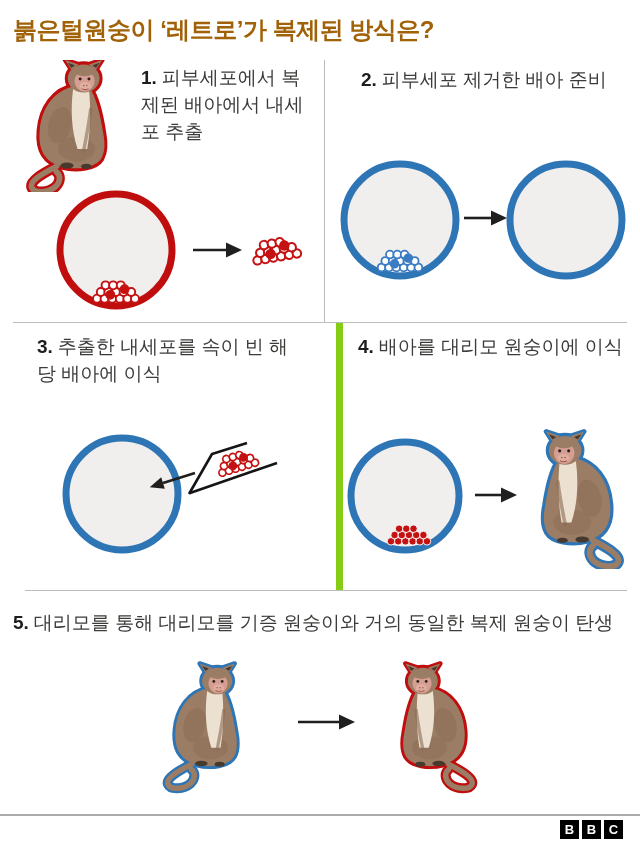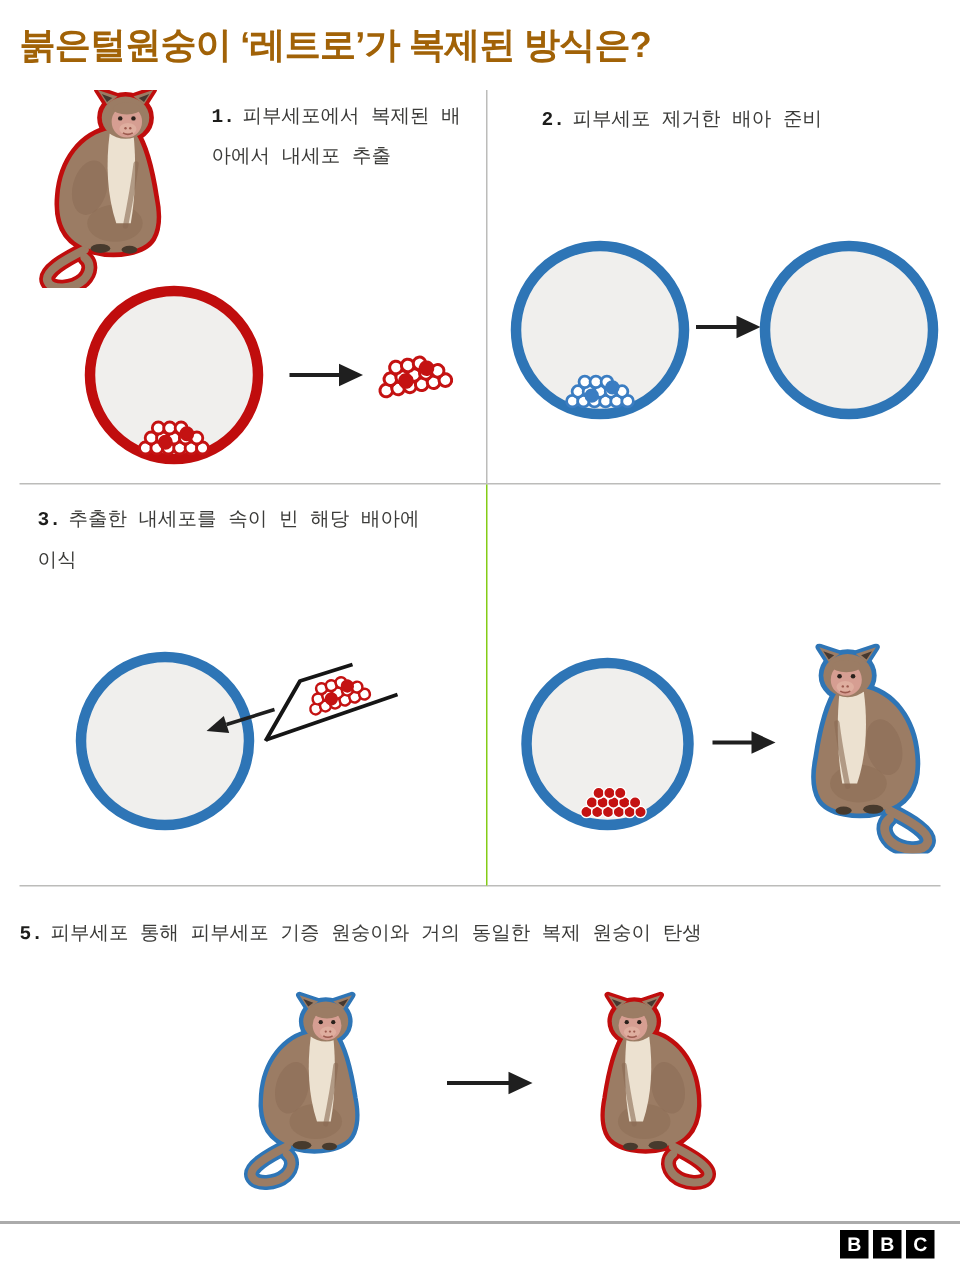--- a/index.html
+++ b/index.html
@@ -10,23 +10,23 @@
     -webkit-font-smoothing:antialiased;
   }
   .title{
     position:absolute;left:13px;top:14px;width:610px;
     font-size:24px;font-weight:800;color:#a16207;letter-spacing:-0.5px;
   }
   .grid{position:absolute;left:13px;top:60px;width:614px;height:531px;}
   .cell{position:absolute;}
   .c1{left:0;top:0;width:311px;height:262px;border-right:1px solid #bcbcba;border-bottom:1px solid #bcbcba;}
   .c2{left:312px;top:0;width:302px;height:262px;border-bottom:1px solid #bcbcba;}
-  .c3{left:0;top:263px;width:311px;height:267px;border-right:1px solid #84cc16;border-bottom:1px solid #bcbcba;}
+  .c3{left:12px;top:263px;width:311px;height:267px;border-right:7px solid #84cc16;border-bottom:1px solid #bcbcba;}
   .c4{left:312px;top:263px;width:302px;height:267px;border-bottom:1px solid #bcbcba;}
-  .step-label{font-size:13px;line-height:27px;color:#3b3b39;position:absolute;font-family:Liberation Mono, monospace;}
+  .step-label{font-size:19px;line-height:27px;color:#3b3b39;position:absolute;}
   .step-label b{color:#1d1d1b;font-weight:800;margin-right:5px;}
   .lbl1{left:128px;top:4px;width:178px;}
   .lbl2{left:36px;top:6px;width:260px;white-space:nowrap;}
   .lbl3{left:12px;top:10px;width:256px;}
   .lbl4{left:33px;top:10px;width:266px;white-space:nowrap;}
   .lbl5{left:13px;top:18px;width:620px;white-space:nowrap;}
   .abs{position:absolute;}
   .mk-red{color:#c00d0d;}
   .mk-blue{color:#2e75b6;}
   .cl-red{color:#c41212;}
@@ -163,39 +163,42 @@
       <line x1="165" y1="170" x2="252" y2="140" stroke="#151515" stroke-width="2.6"></line>
       <g class="cl-red" transform="translate(212,139) rotate(-17) scale(0.85)">
           <use href="#cluster-ring"></use>
         </g>
       <line x1="170" y1="150" x2="138" y2="160" stroke="#1f1f1f" stroke-width="2.4"></line>
       <polygon points="124.7,164.3 136.2,154.3 139.8,165.7" fill="#1f1f1f"></polygon>
     </svg>
   </div>
 
   <div class="cell c4">
+    <div class="step-label lbl4">
+      <b>4.</b><span>배아를 대리모 원숭이에 이식</span>
+    </div>
     <svg class="abs" style="left:0;top:0;" width="302" height="267" viewBox="0 0 302 267">
       <circle cx="80" cy="173" r="54" fill="#f0efed" stroke="#2e75b6" stroke-width="7"></circle>
       <g class="cl-red" transform="translate(84,212) scale(0.9)">
           <use href="#cluster-solid"></use>
         </g>
       <line x1="150" y1="172" x2="177" y2="172" stroke="#1f1f1f" stroke-width="2.6"></line>
       <polygon points="192,172 176,164.5 176,179.5" fill="#1f1f1f"></polygon>
     </svg>
     <svg class="abs mk-blue" style="left:196px;top:106px;" width="108" height="140" viewBox="0 0 120 150">
       <g transform="translate(120,0) scale(-1,1)">
           <use href="#monkey-sym"></use>
         </g>
     </svg>
   </div>
 </div>
 
 <div class="section5">
   <div class="step-label lbl5">
-    <b>5.</b><span>피부세포 통해 피부세포 기증 원숭이와 거의 동일한 복제 원숭이 탄생</span>
+    <b>5.</b><span>대리모를 통해 대리모를 기증 원숭이와 거의 동일한 복제 원숭이 탄생</span>
   </div>
   <svg class="abs mk-blue" style="left:158px;top:64px;" width="100" height="142" viewBox="0 0 120 150">
       <use href="#monkey-sym"></use>
     </svg>
   <svg class="abs" style="left:296px;top:117px;" width="64" height="28" viewBox="0 0 64 28">
     <line x1="2" y1="14" x2="44" y2="14" stroke="#1f1f1f" stroke-width="2.6"></line>
     <polygon points="59,14 43,6.5 43,21.5" fill="#1f1f1f"></polygon>
   </svg>
   <svg class="abs mk-red" style="left:382px;top:64px;" width="100" height="142" viewBox="0 0 120 150">
     <g transform="translate(120,0) scale(-1,1)">

